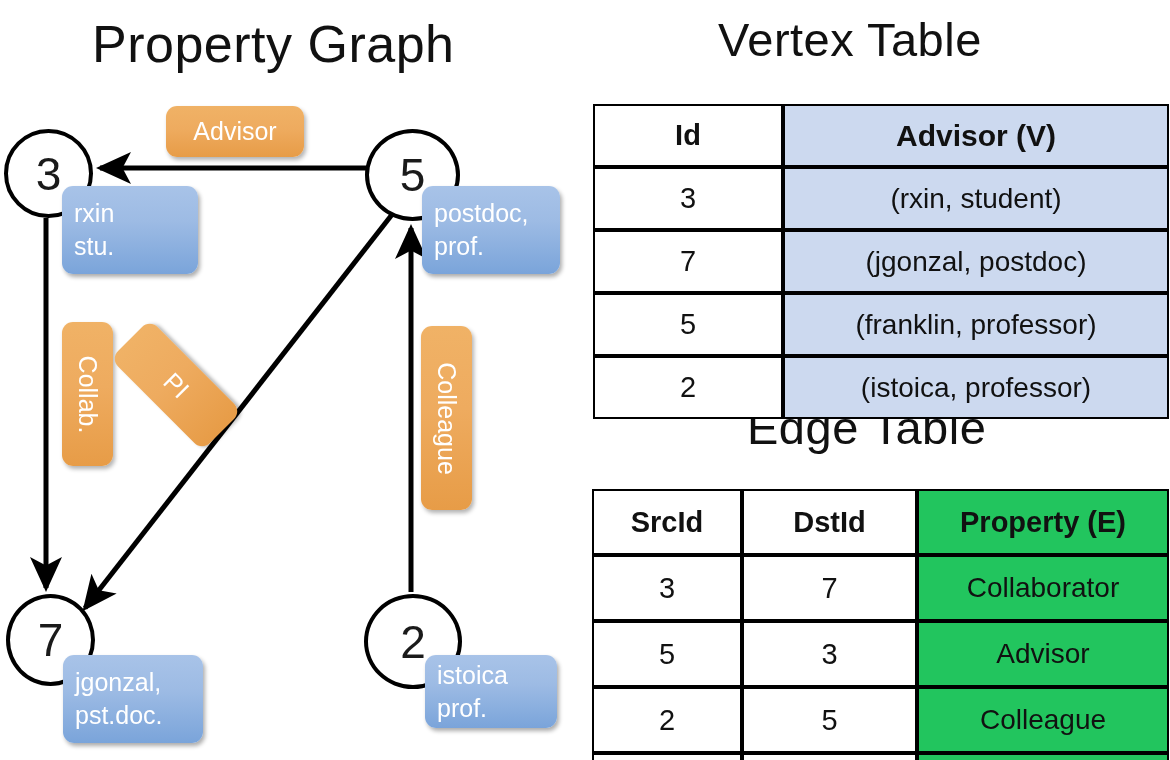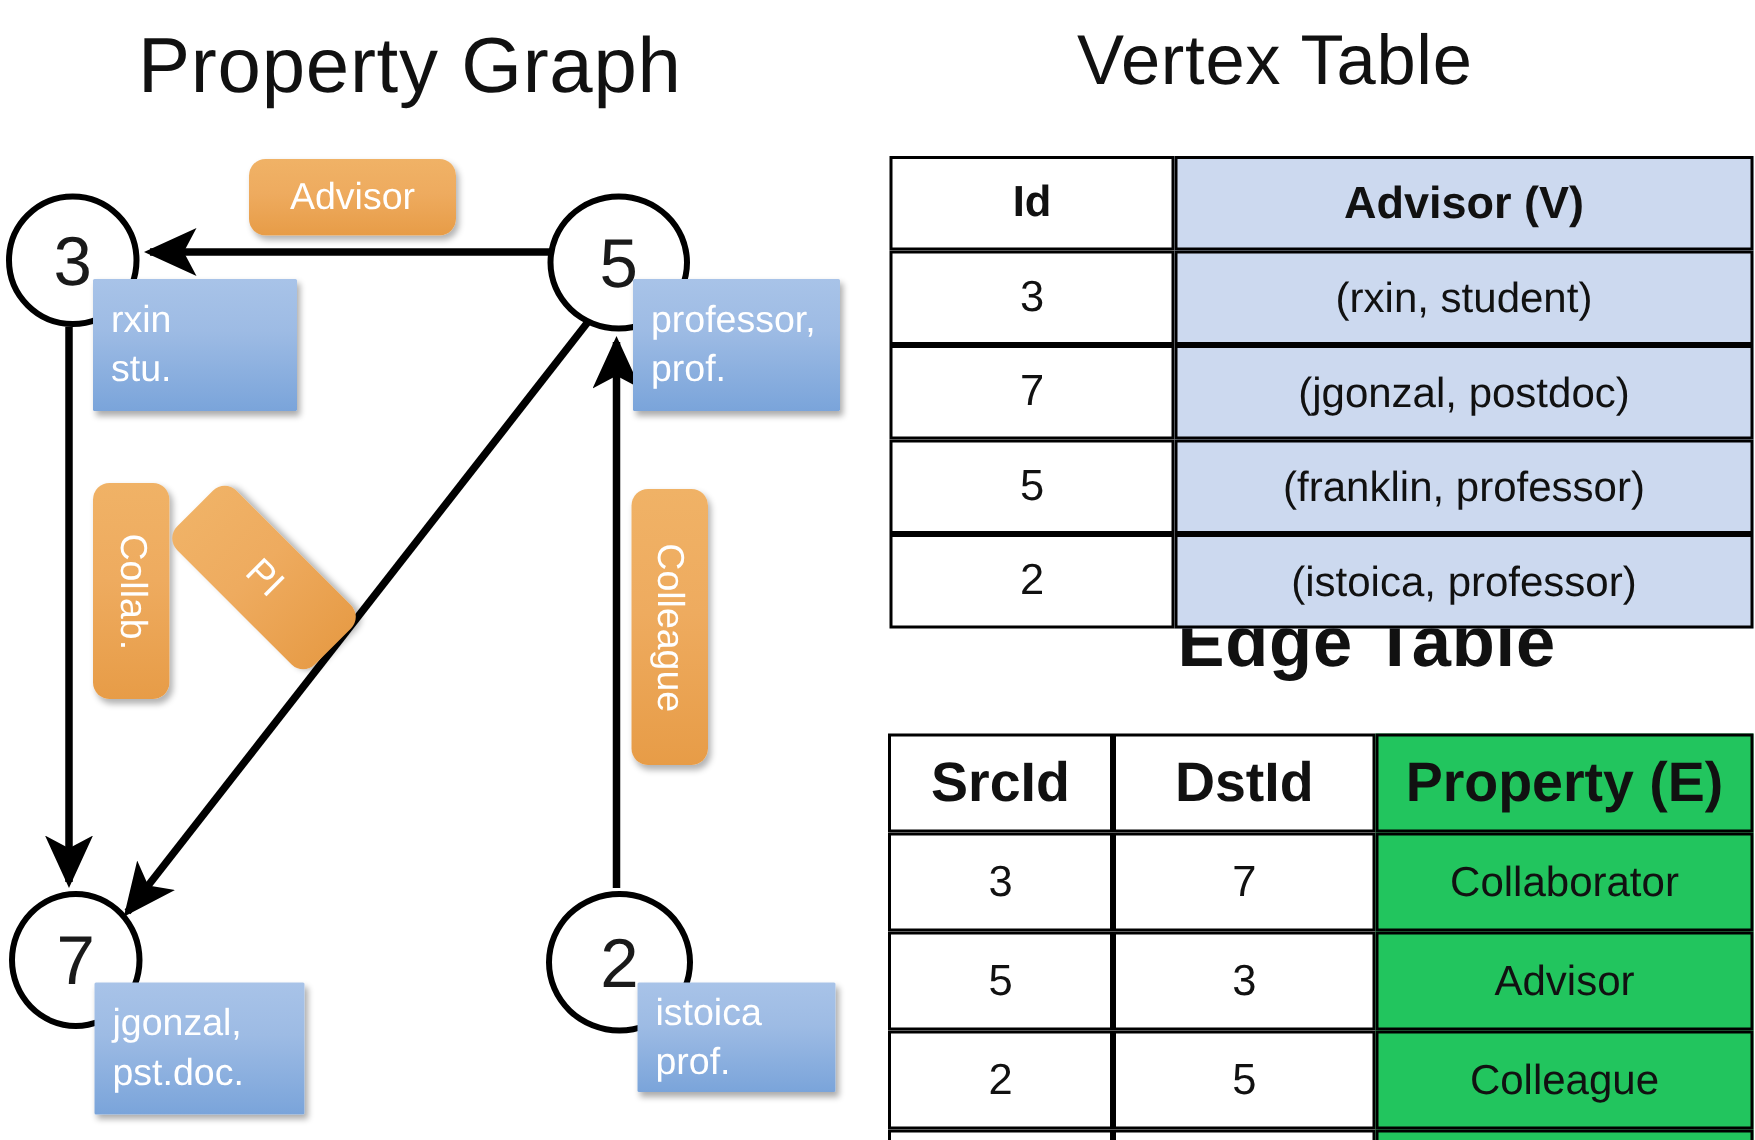--- a/index.html
+++ b/index.html
@@ -27,23 +27,22 @@
   }
   #title-property-graph {
     left: 92px;  top: 14px;
     font-size: 52px;
   }
   #title-vertex-table {
     left: 718px; top: 12px;
     font-size: 47px;
   }
   #title-edge-table {
-    left: 785px; top: 400px;
+    left: 747px; top: 400px;
     font-size: 47px;
-    font-weight: bold;
   }
 
   
   #graph-canvas {
     position: absolute;
     left: 0; top: 0;
     width: 585px; height: 760px;
   }
   #graph-edges {
     position: absolute;
@@ -70,21 +69,21 @@
     font-family: "Liberation Sans", sans-serif;
   }
   #node-3 { left: 4px;   top: 129px; width: 89px;  height: 89px; }
   #node-5 { left: 365px; top: 129px; width: 95px;  height: 92px; }
   #node-7 { left: 6px;   top: 594px; width: 89px;  height: 92px; }
   #node-2 { left: 364px; top: 594px; width: 98px;  height: 95px; }
 
   
   .pbox {
     position: absolute;
-    border-radius: 1px;
+    border-radius: 11px;
     background: linear-gradient(180deg, #a8c3e8 0%, #9dbbe4 40%, #7aa4da 100%);
     box-shadow: 2px 3px 4px rgba(0,0,0,0.33);
     color: #ffffff;
     box-sizing: border-box;
     padding: 20px 12px;
     display: flex;
     flex-direction: column;
     justify-content: center;
     font-size: 25px;
     line-height: 1.32;
@@ -145,21 +144,21 @@
   #vertex-table { left: 593px; top: 104px; width: 576px; }
   #vertex-table th, #vertex-table td { height: 51px; font-size: 29px; }
   #vertex-table th.col-prop, #vertex-table td.col-prop { background: #ccd9ef; }
   #vertex-table th.col-prop { font-size: 30px; }
   #vertex-table td.col-prop { font-size: 28px; }
 
   
   #edge-table { left: 592px; top: 489px; width: 577px; }
   #edge-table th, #edge-table td { height: 54px; font-size: 29px; }
   #edge-table th.col-prop, #edge-table td.col-prop { background: #22c55e; }
-  #edge-table th { font-size: 37px; }
+  #edge-table th { font-size: 29px; }
   #edge-table td.col-prop { font-size: 28px; }
 </style>
 </head>
 <body>
 
 <div class="title" id="title-property-graph">Property Graph</div>
 
 <div class="title" id="title-vertex-table">Vertex Table</div>
 
 <div class="title" id="title-edge-table">Edge Table</div>
@@ -193,21 +192,21 @@
   </div>
   <div class="vnode" id="node-2">
     <span>2</span>
   </div>
 
   <div class="pbox" id="pbox-rxin">
     <div>rxin</div>
     <div>stu.</div>
   </div>
   <div class="pbox" id="pbox-franklin">
-    <div>professor,</div>
+    <div>postdoc,</div>
     <div>prof.</div>
   </div>
   <div class="pbox" id="pbox-jgonzal">
     <div>jgonzal,</div>
     <div>pst.doc.</div>
   </div>
   <div class="pbox" id="pbox-istoica">
     <div>istoica</div>
     <div>prof.</div>
   </div>

